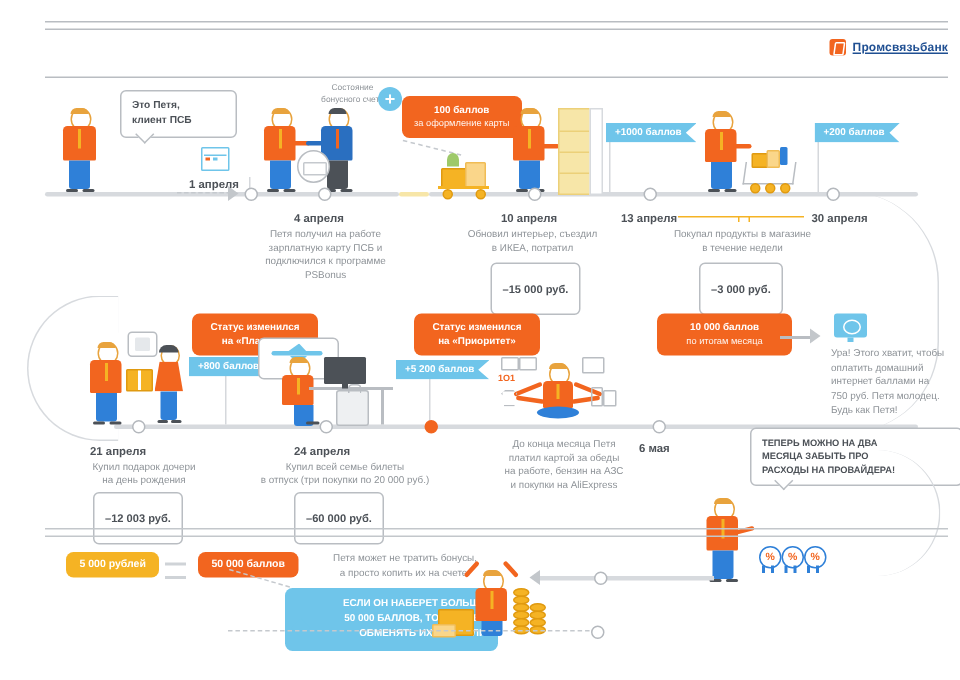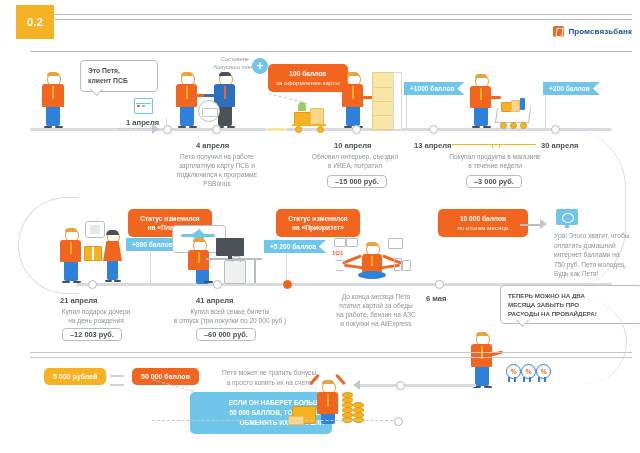--- a/index.html
+++ b/index.html
@@ -20,34 +20,34 @@
   .num-tab{position:absolute;left:16px;top:-9px;width:38px;height:34px;background:#f5b324;
     color:#fff;font-size:11px;font-weight:bold;display:flex;align-items:center;justify-content:center;
     letter-spacing:.3px;}
   .hdr-title{position:absolute;left:62px;top:6px;font-size:19px;letter-spacing:.2px;
     color:#7a7f85;white-space:nowrap;}
   .hdr-title b{color:#4c5157;font-weight:bold;}
   .brand{position:absolute;right:8px;top:12px;display:flex;align-items:center;gap:4px;}
   .brand-mark{width:11px;height:11px;border-radius:2px;background:#f2651f;position:relative;}
   .brand-mark:after{content:"";position:absolute;left:3px;top:2px;width:5px;height:7px;
     border:1.4px solid #fff;border-radius:1px;transform:skewX(-8deg);}
-  .brand-name{font-size:8px;font-weight:bold;color:#1f4f92;letter-spacing:.1px;}
+  .brand-name{font-size:8px;font-weight:bold;color:#1f4f92;letter-spacing:.1px;text-decoration:underline;}
 
   
   .tl{position:absolute;height:3px;background:#d7dade;border-radius:2px;}
   .node{position:absolute;width:7px;height:7px;border-radius:50%;background:#fff;
     border:1.6px solid #b4b8bd;}
   .node.filled{background:#f2651f;border-color:#f2651f;}
   .dline{position:absolute;border-top:1px dashed #c5c9ce;}
   .vline{position:absolute;width:1px;background:#d5d8dc;}
 
   .date{position:absolute;font-size:7.6px;font-weight:bold;color:#4c5157;white-space:nowrap;}
   .desc{position:absolute;font-size:6.6px;line-height:9px;color:#8e9398;text-align:center;}
   .amt{position:absolute;border:1px solid #b9bdc2;border-radius:4px;background:#fff;
-    font-size:7.4px;font-weight:bold;color:#4c5157;padding:1px 7px;white-space:nowrap;text-align:center;}
+    font-size:7.4px;font-weight:bold;color:#4c5157;padding:12px 7px;white-space:nowrap;text-align:center;}
 
   
   .ribbon{position:absolute;background:#6fc5ea;color:#fff;font-size:6.6px;font-weight:bold;
     padding:3px 10px 3px 6px;white-space:nowrap;
     clip-path:polygon(0 0,100% 0,88% 50%,100% 100%,0 100%);}
   .pill{position:absolute;background:#f2651f;color:#fff;border-radius:5px;
     font-size:6.6px;font-weight:bold;text-align:center;line-height:9px;padding:5px 8px;white-space:nowrap;}
   .pill .sub{display:block;font-weight:normal;opacity:.92;font-size:6.2px;}
 
   .bubble{position:absolute;background:#fff;border:1px solid #b9bdc2;border-radius:4px;
@@ -104,21 +104,20 @@
   .tinytxt{position:absolute;font-size:5.6px;line-height:7.5px;color:#8e9398;text-align:center;}
 </style>
 </head>
 <body>
 
 <div class="sheet">
 
   <div class="hdr">
     <div class="hdr-rules"></div>
     <div class="hdr-rule-bottom"></div>
-    <div class="num-tab">0.2</div>
     <div class="brand">
       <div class="brand-mark"></div>
       <div class="brand-name">Промсвязьбанк</div>
     </div>
   </div>
 
   <div class="tl" style="left:30px;top:128px;width:236px;"></div>
   <div class="tl" style="left:266px;top:128px;width:20px;background:#f7e6a8;"></div>
   <div class="tl" style="left:286px;top:128px;width:326px;"></div>
 
@@ -318,21 +317,21 @@
   </div>
   <div style="position:absolute;left:206px;top:258px;width:56px;height:2px;background:#b9bdc2;"></div>
   <div style="position:absolute;left:254px;top:260px;width:2px;height:23px;background:#b9bdc2;"></div>
   <div class="screen" style="left:216px;top:238px;width:28px;height:18px;"></div>
   <div style="position:absolute;left:228px;top:256px;width:4px;height:3px;background:#4c5157;"></div>
   <div style="position:absolute;left:224px;top:260px;width:20px;height:22px;border:1.4px solid #b9bdc2;border-radius:2px;background:#eef0f2;">
     <div style="position:absolute;left:7px;top:-5px;width:7px;height:5px;border:1.3px solid #b9bdc2;border-bottom:none;border-radius:3px 3px 0 0;"></div>
   </div>
 
   <div class="node" style="left:213px;top:280px;"></div>
-  <div class="date" style="left:196px;top:296px;">41 апреля</div>
+  <div class="date" style="left:196px;top:296px;">24 апреля</div>
   <div class="desc" style="left:160px;top:307px;width:140px;white-space:pre-line;">Купил всей семье билеты
 в отпуск (три покупки по 20 000 руб.)</div>
   <div class="amt" style="left:196px;top:328px;">–60 000 руб.</div>
 
   <div class="vline" style="left:286px;top:244px;height:39px;"></div>
   <div class="node filled" style="left:283px;top:280px;"></div>
   <div class="ribbon" style="left:264px;top:240px;">+5 200 баллов</div>
   <div class="pill" style="left:276px;top:209px;width:68px;white-space:pre-line;">Статус изменился
 на «Приоритет»</div>
 

